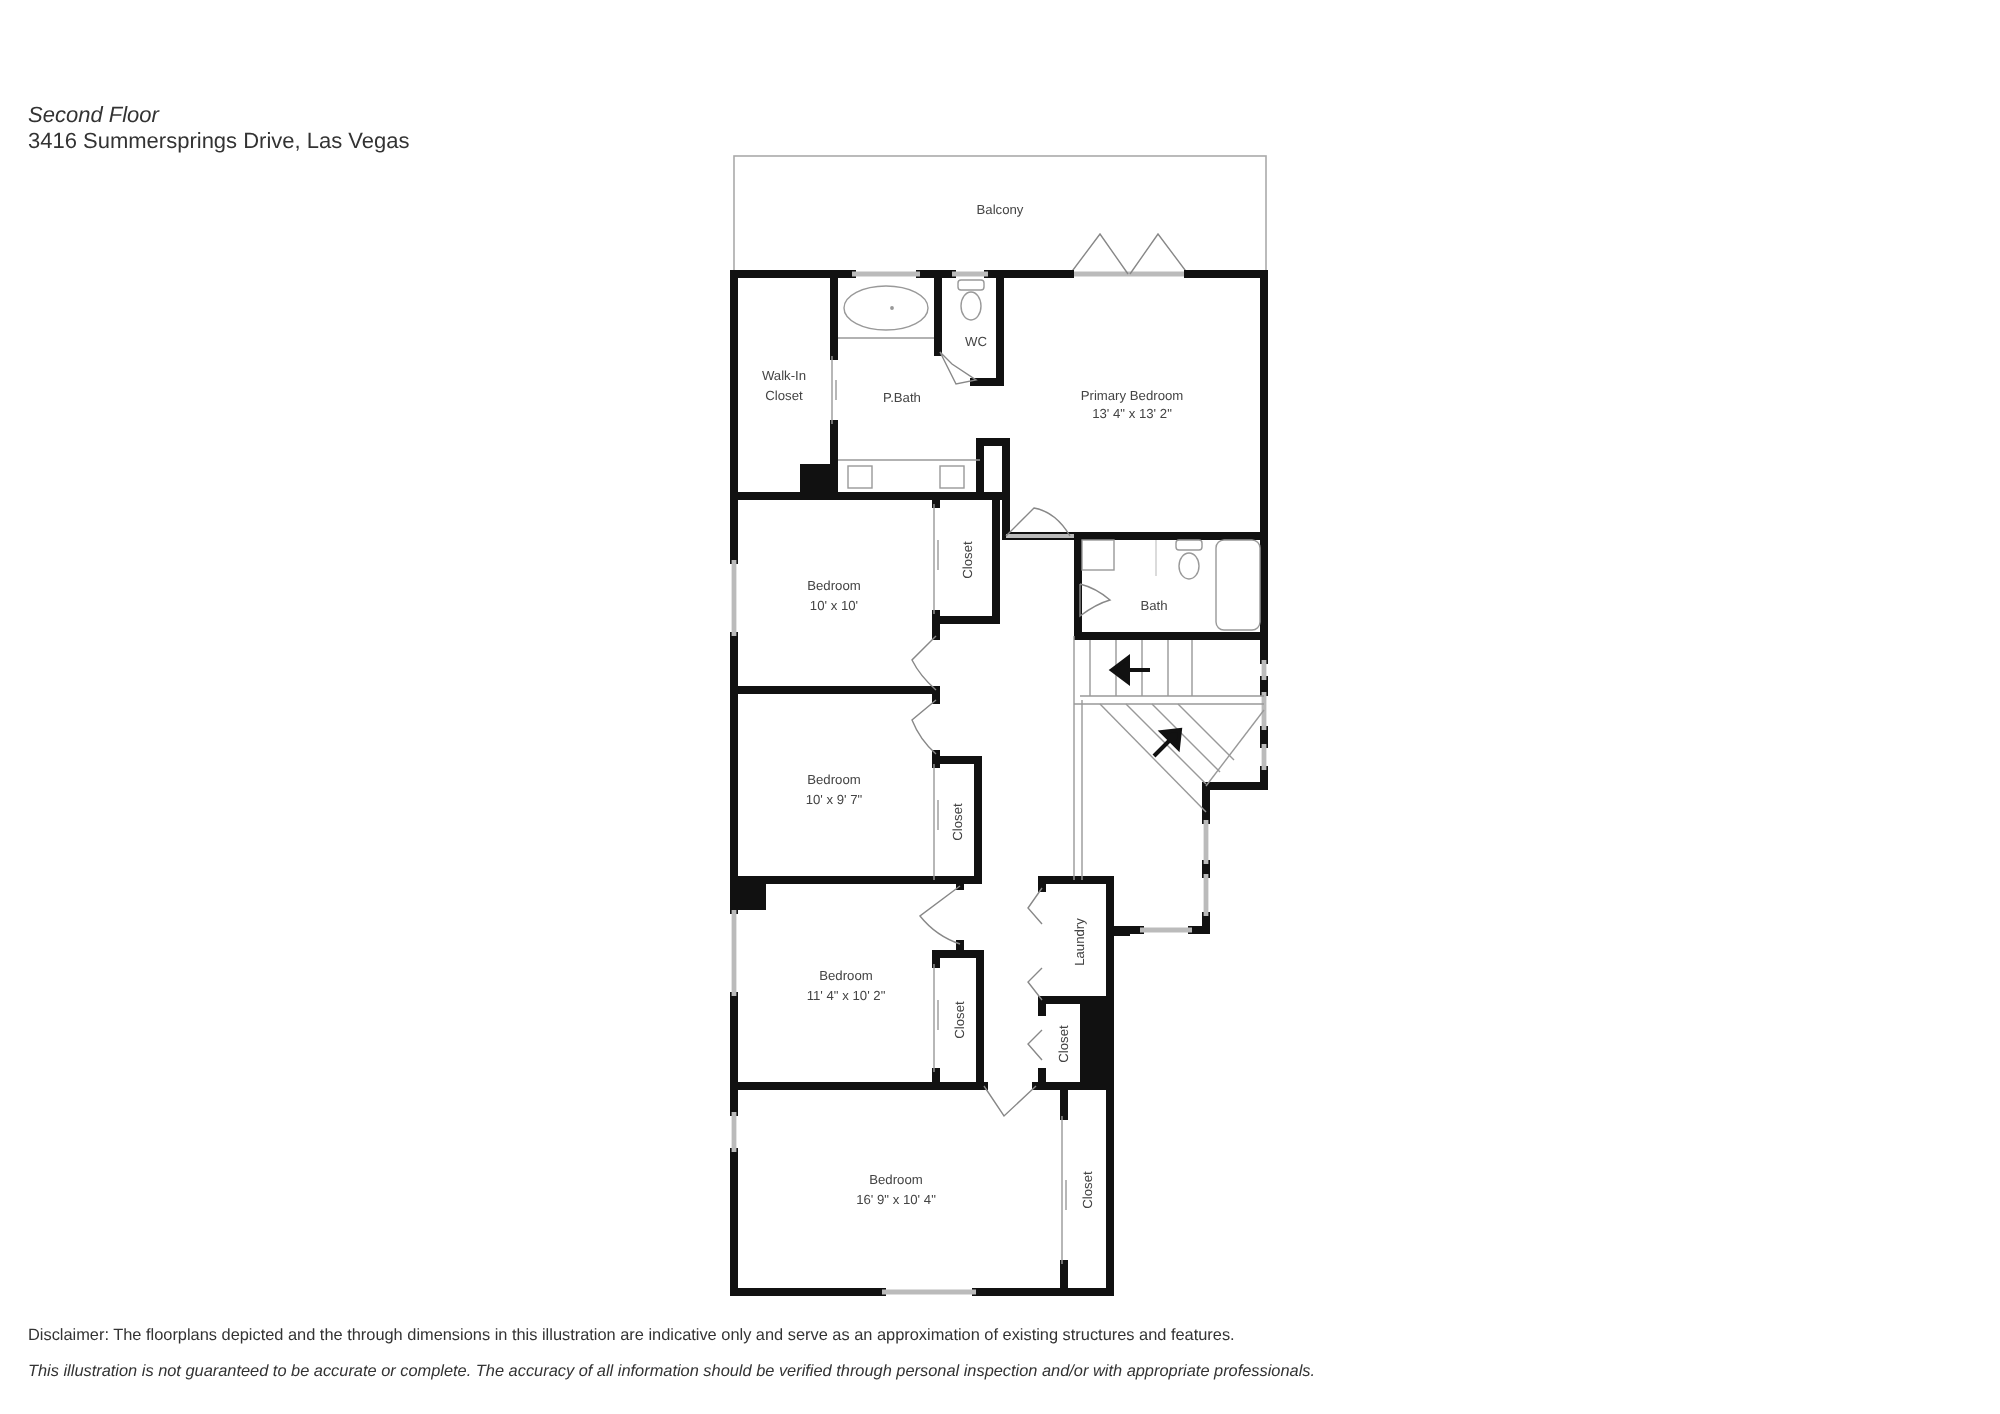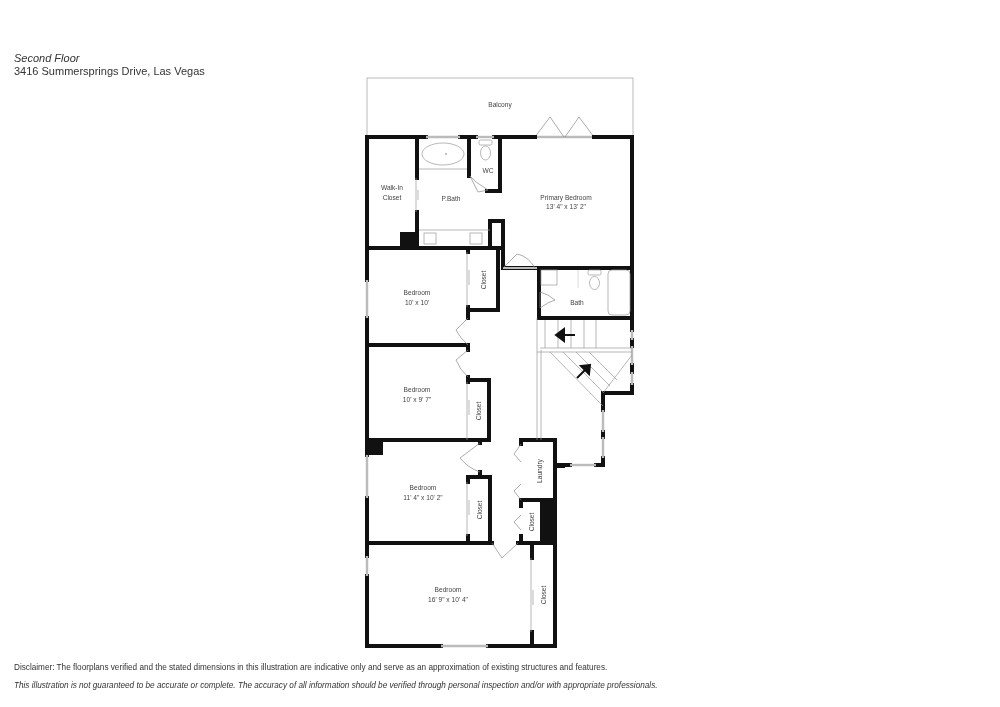--- a/index.html
+++ b/index.html
@@ -243,14 +243,14 @@
   <text class="lbl" x="423" y="490">Bedroom</text>
   <text class="lbl" x="423" y="500">11' 4" x 10' 2"</text>
   <text class="lbl" x="0" y="0" transform="translate(482 510) rotate(-90)">Closet</text>
   <text class="lbl" x="0" y="0" transform="translate(542 471) rotate(-90)">Laundry</text>
   <text class="lbl" x="0" y="0" transform="translate(534 522) rotate(-90)">Closet</text>
   <text class="lbl" x="448" y="592">Bedroom</text>
   <text class="lbl" x="448" y="602">16' 9" x 10' 4"</text>
   <text class="lbl" x="0" y="0" transform="translate(546 595) rotate(-90)">Closet</text>
 </svg>
 
-<div class="disc d1">Disclaimer: The floorplans verified and the stated dimensions in this illustration are indicative only and serve as an approximation of existing structures and features.</div>
+<div class="disc d1">Disclaimer: The floorplans depicted and the through dimensions in this illustration are indicative only and serve as an approximation of existing structures and features.</div>
 <div class="disc d2">This illustration is not guaranteed to be accurate or complete. The accuracy of all information should be verified through personal inspection and/or with appropriate professionals.</div>
 
 </body></html>

